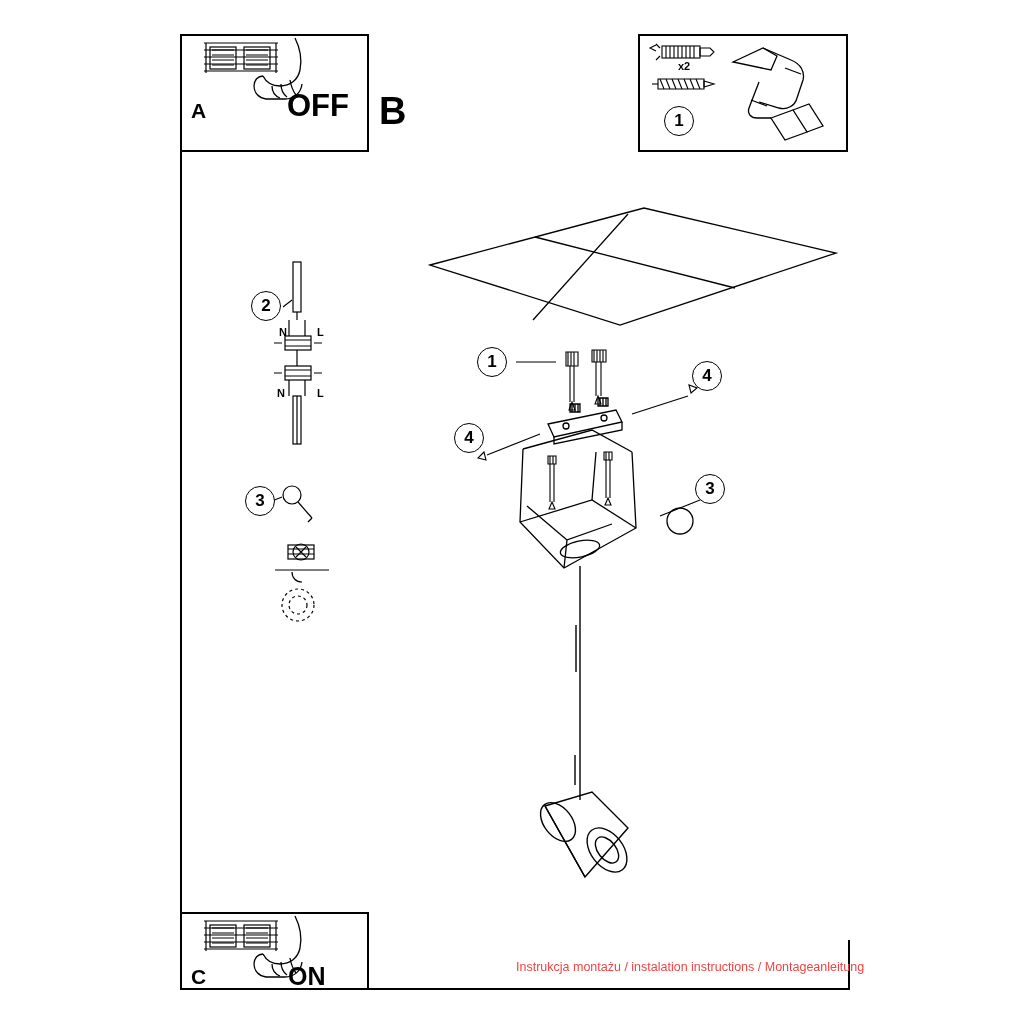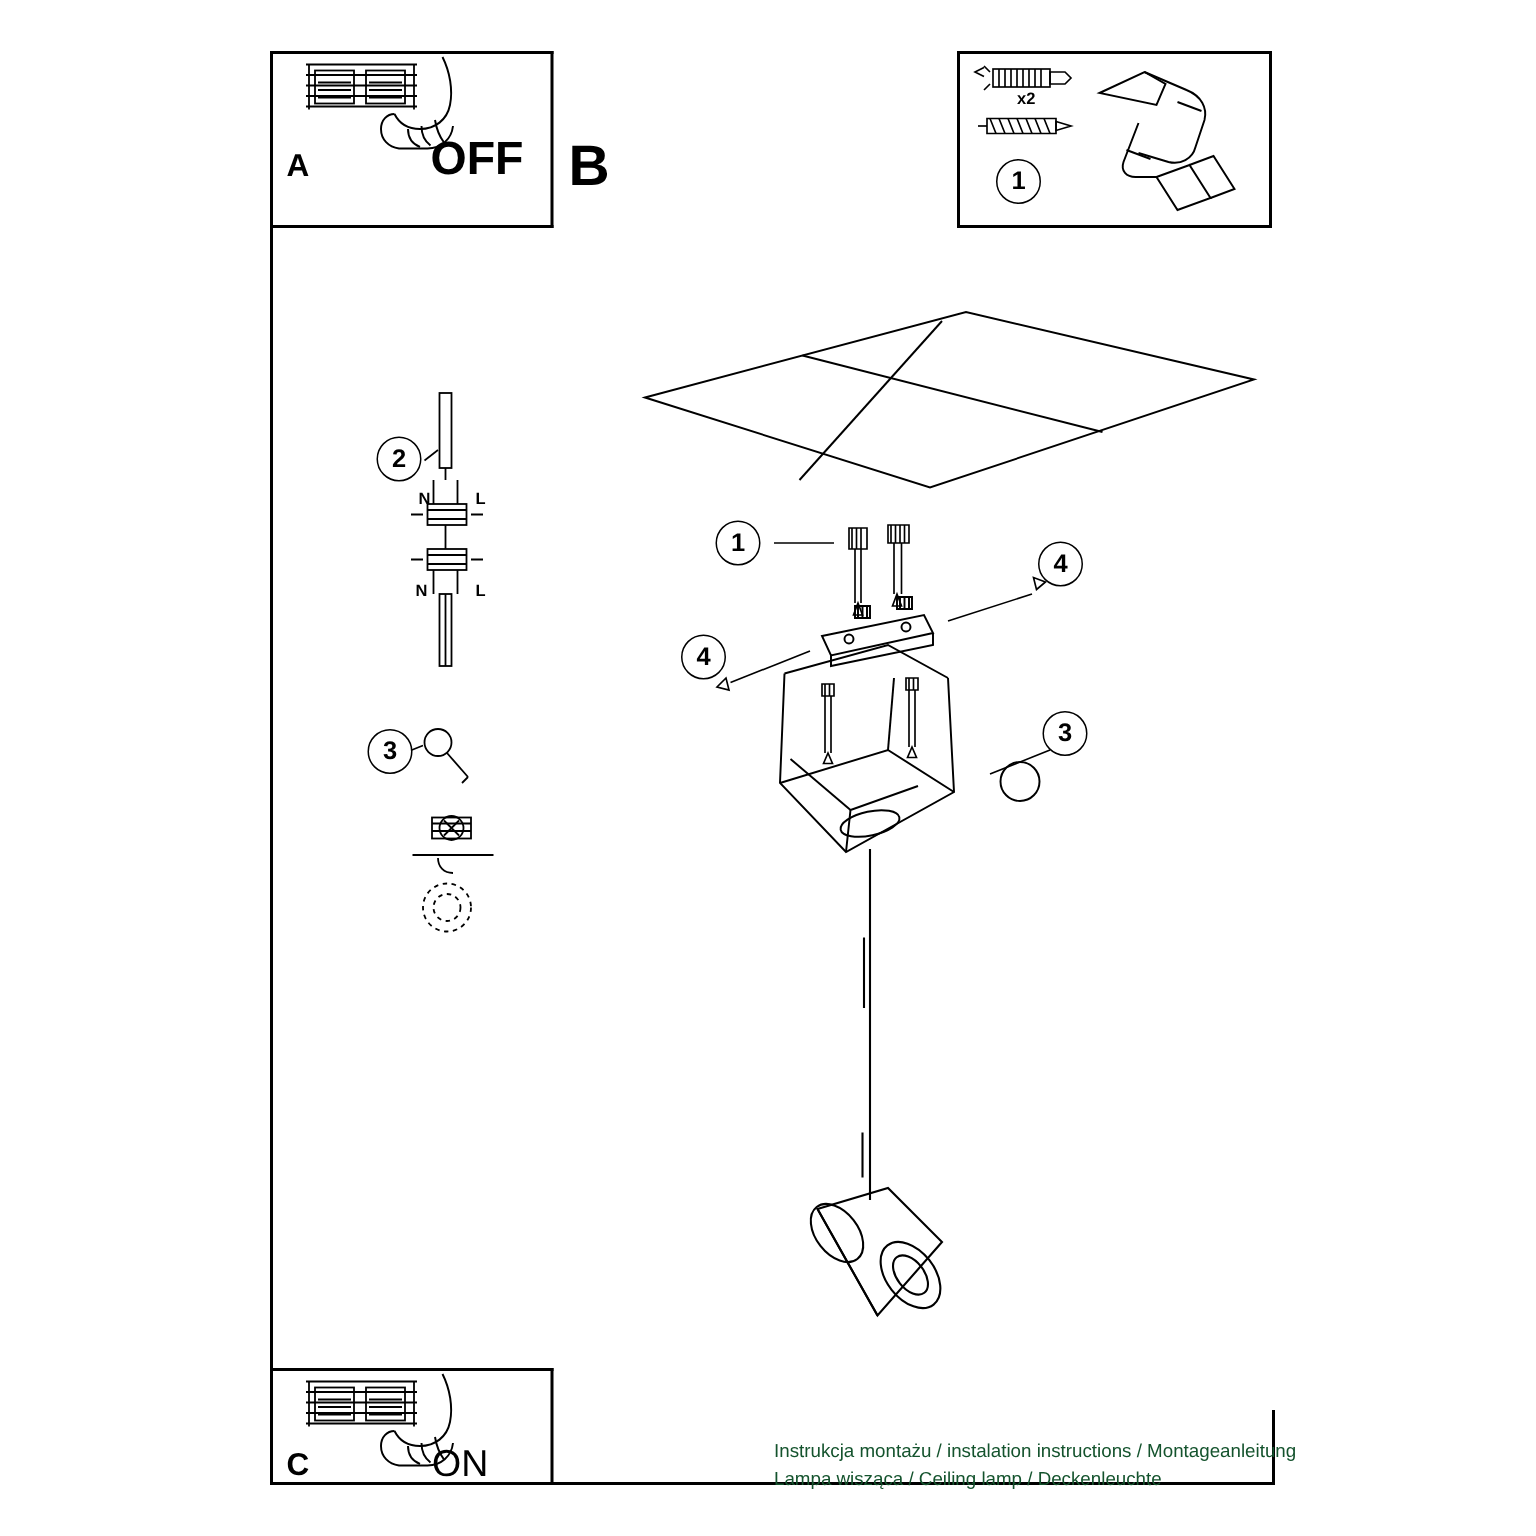--- a/index.html
+++ b/index.html
@@ -24,21 +24,21 @@
     position: absolute;
     font-family: "Liberation Sans", sans-serif;
     font-weight: bold;
     color: #000;
     line-height: 1;
   }
   .letter-a { left: 191px; top: 100px; font-size: 21px; }
   .letter-b { left: 379px; top: 92px; font-size: 38px; }
   .letter-c { left: 191px; top: 966px; font-size: 21px; }
   .label-off { position: absolute; left: 287px; top: 88px; font-size: 31px; font-weight: bold; }
-  .label-on  { position: absolute; left: 288px; top: 962px; font-size: 25px; font-weight: normal; }
+  .label-on  { position: absolute; left: 288px; top: 962px; font-size: 25px; font-weight: bold; }
 
   
   .callout {
     position: absolute;
     width: 30px; height: 30px;
     border: 1.6px solid #000;
     border-radius: 50%;
     box-sizing: border-box;
     display: flex;
     align-items: center;
@@ -48,21 +48,21 @@
     background: #fff;
     color: #000;
   }
 
   
   .footer {
     position: absolute;
     left: 516px;
     top: 958px;
     font-size: 12.5px;
-    color: #14532d;
+    color: #ef4444;
     line-height: 1.55;
   }
   .footer div { white-space: nowrap; }
 
   svg { position: absolute; left: 0; top: 0; }
   .ln { stroke: #000; fill: none; }
 </style>
 </head>
 <body>
 
@@ -269,16 +269,15 @@
   <div class="callout" style="left:664px; top:106px;">1</div>
   <div class="callout" style="left:251px; top:291px;">2</div>
   <div class="callout" style="left:245px; top:486px;">3</div>
   <div class="callout" style="left:477px; top:347px;">1</div>
   <div class="callout" style="left:454px; top:423px;">4</div>
   <div class="callout" style="left:692px; top:361px;">4</div>
   <div class="callout" style="left:695px; top:474px;">3</div>
 
   <div class="footer">
     <div>Instrukcja montażu / instalation instructions / Montageanleitung</div>
-    <div>Lampa wisząca / Ceiling lamp / Deckenleuchte</div>
   </div>
 
 </div>
 
 </body></html>

